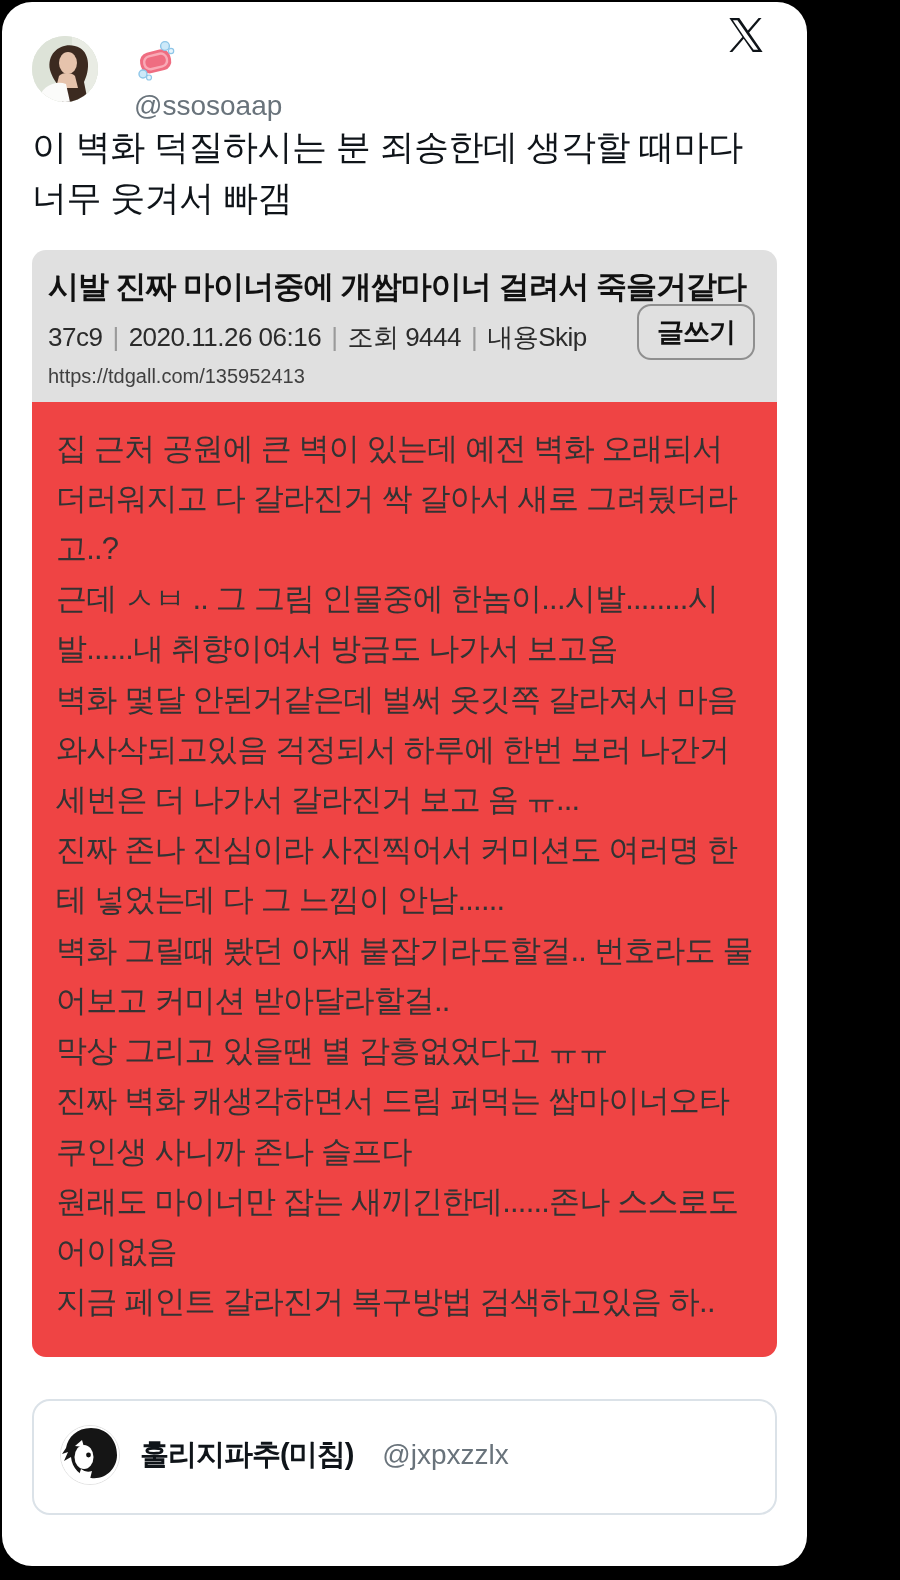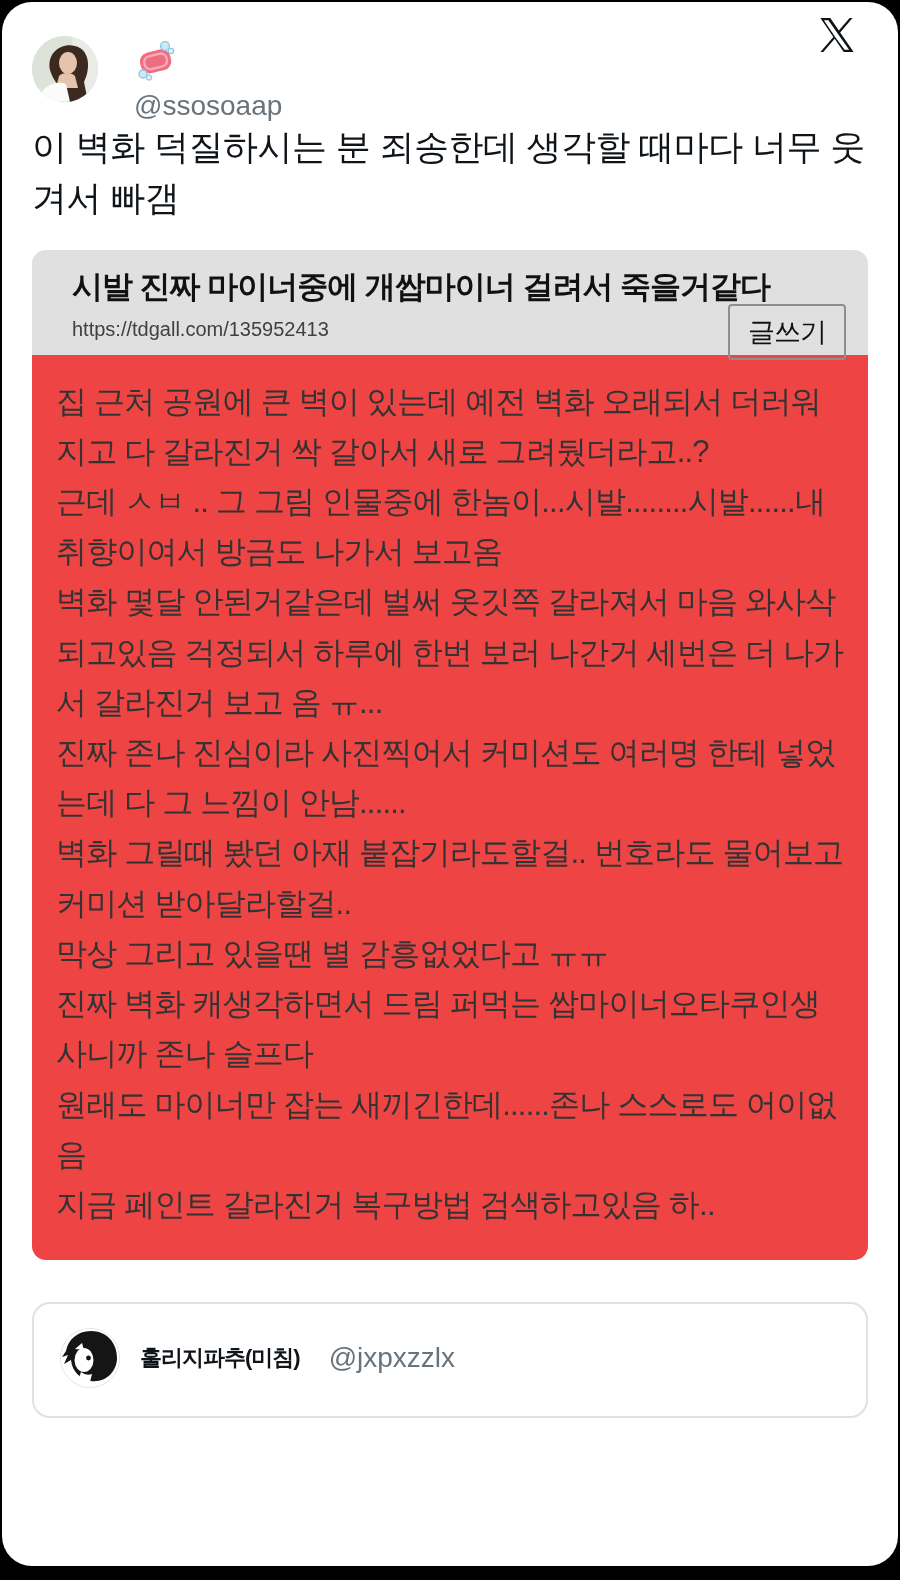--- a/index.html
+++ b/index.html
@@ -1,45 +1,45 @@
 <!DOCTYPE html>
 <html><head>
 <meta charset="utf-8">
 <style>
   html,body{margin:0;padding:0;background:#000;width:900px;height:1580px;overflow:hidden;
     font-family:"Liberation Sans","DejaVu Sans",sans-serif;}
-  .card{position:absolute;left:2px;top:2px;width:896px;height:1564px;background:#fff;
+  .card{position:absolute;left:2px;top:2px;width:805px;height:1564px;background:#fff;
     border-radius:30px;box-sizing:border-box;padding:0 30px;}
   
   .hdr{display:flex;align-items:flex-start;padding-top:34px;position:relative;}
   .avatar{width:66px;height:66px;border-radius:50%;overflow:hidden;flex:0 0 66px;background:#dfe4da;}
   .nameblock{margin-left:36px;padding-top:4px;}
   .emoji{width:42px;height:42px;display:block;}
   .handle{color:#69737b;font-size:28px;margin-top:8px;}
   .xlogo{position:absolute;right:14px;top:16px;width:34px;height:34px;}
   
   .tweet{font-size:35px;line-height:1.45;color:#0f1419;letter-spacing:-0.5px;}
   
   .embed{margin-top:26px;border-radius:14px;overflow:hidden;}
-  .embed-hd{background:#e0e0e0;padding:16px 40px 14px;position:relative;}
+  .embed-hd{background:#e0e0e0;padding:16px 16px 14px;position:relative;}
   .embed-title{font-size:31px;font-weight:bold;color:#111;letter-spacing:-1px;}
   .embed-meta{font-size:26px;color:#2b2b2b;margin-top:12px;letter-spacing:-0.5px;}
   .embed-meta .sep{color:#9a9a9a;margin:0 10px;}
   .embed-url{font-size:20px;color:#404040;margin-top:10px;}
-  .write-btn{position:absolute;right:22px;top:54px;border:2px solid #8f8f8f;border-radius:4px;
-    background:transparent;padding:8px 18px;font-size:27px;font-weight:normal;color:#111;
+  .write-btn{position:absolute;right:22px;top:54px;border:2px solid #8f8f8f;border-radius:14px;
+    background:transparent;padding:8px 18px;font-size:27px;font-weight:bold;color:#111;
     font-family:inherit;letter-spacing:-1px;}
   .embed-bd{background:#ef4444;padding:22px 24px 30px;font-size:31px;line-height:1.62;
     color:#333;letter-spacing:-0.8px;}
   
   .quote{margin-top:42px;border:2px solid #dbe2e8;border-radius:18px;padding:24px 26px 28px;}
   .quote-head{display:flex;align-items:center;}
   .q-avatar{width:58px;height:58px;border-radius:50%;overflow:hidden;flex:0 0 58px;
     border:1px solid #e3e3e3;background:#fff;}
-  .q-name{font-size:22px;font-weight:bold;color:#0f1419;margin-left:20px;letter-spacing:-1px;}
+  .q-name{font-size:29px;font-weight:bold;color:#0f1419;margin-left:20px;letter-spacing:-1px;}
   .q-handle{font-size:28px;color:#69737b;margin-left:29px;}
   .quote-text{font-size:31px;color:#0f1419;margin-top:24px;letter-spacing:-0.8px;}
 </style>
 </head>
 <body>
 
 <div class="card">
 
   <div class="hdr">
     <div class="avatar">
@@ -68,20 +68,23 @@
     <svg class="xlogo" viewBox="0 0 1200 1227">
       <path fill="#0f1419" d="M714.163 519.284 1160.89 0h-105.86L667.137 450.887 357.328 0H0l468.492 681.821L0 1226.37h105.866l409.625-476.152 327.181 476.152H1200L714.163 519.284Zm-162.604 189.566-47.468-67.894L126.386 79.694h162.604l304.797 435.991 47.468 67.894 396.2 566.721H874.851L551.559 708.85Z"></path>
     </svg>
   </div>
 
   <div class="tweet">이 벽화 덕질하시는 분 죄송한데 생각할 때마다 너무 웃겨서 빠갬</div>
 
   <div class="embed">
     <div class="embed-hd">
       <div class="embed-title">시발 진짜 마이너중에 개쌉마이너 걸려서 죽을거같다</div>
+      <div class="embed-meta">
+        <span>37c9</span><span class="sep">|</span><span>2020.11.26 06:16</span><span class="sep">|</span><span>조회 9444</span><span class="sep">|</span><span>내용Skip</span>
+      </div>
       <div class="embed-url">https://tdgall.com/135952413</div>
       <button class="write-btn">글쓰기</button>
     </div>
     <div class="embed-bd">
       <div>집 근처 공원에 큰 벽이 있는데 예전 벽화 오래되서 더러워지고 다 갈라진거 싹 갈아서 새로 그려뒀더라고..?</div>
       <div>근데 ㅅㅂ .. 그 그림 인물중에 한놈이...시발........시발......내 취향이여서 방금도 나가서 보고옴</div>
       <div>벽화 몇달 안된거같은데 벌써 옷깃쪽 갈라져서 마음 와사삭되고있음 걱정되서 하루에 한번 보러 나간거 세번은 더 나가서 갈라진거 보고 옴 ㅠ...</div>
       <div>진짜 존나 진심이라 사진찍어서 커미션도 여러명 한테 넣었는데 다 그 느낌이 안남......</div>
       <div>벽화 그릴때 봤던 아재 붙잡기라도할걸.. 번호라도 물어보고 커미션 받아달라할걸..</div>
       <div>막상 그리고 있을땐 별 감흥없었다고 ㅠㅠ</div>

